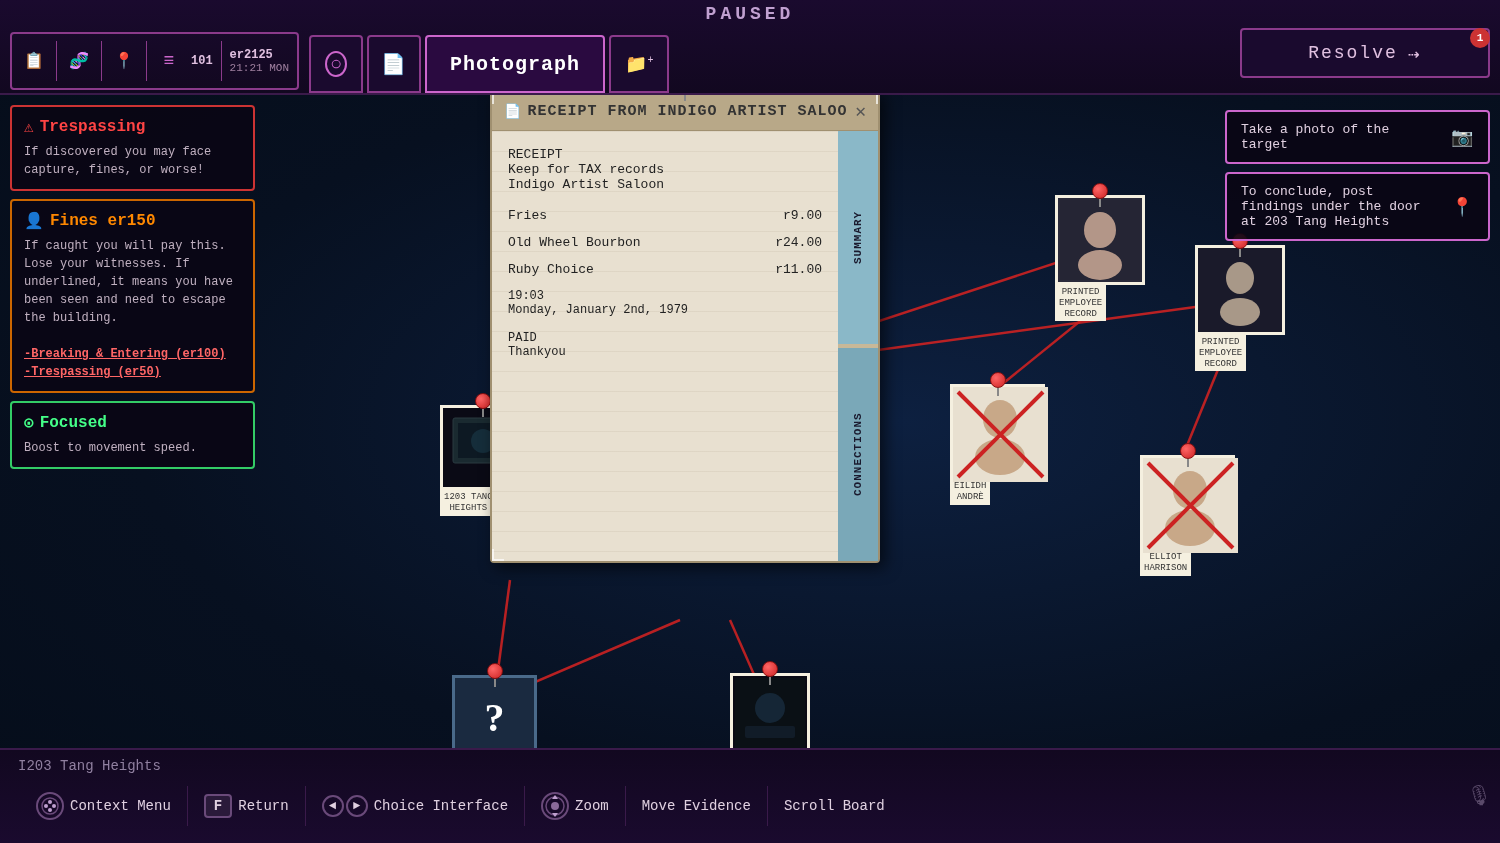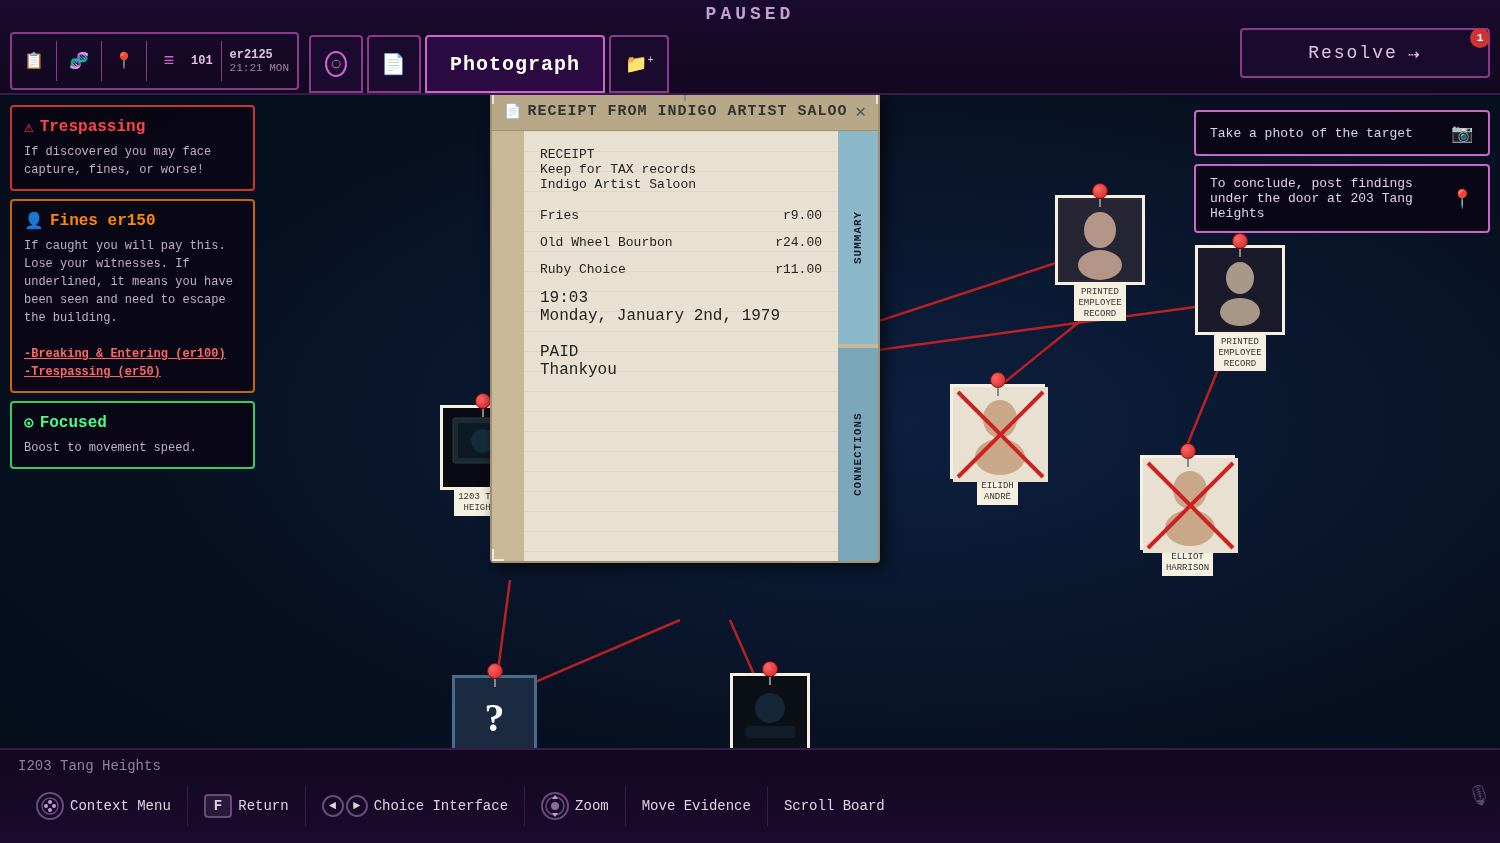--- a/index.html
+++ b/index.html
@@ -211,21 +211,21 @@
       color: #ff6666;
       text-decoration: underline;
       font-weight: bold;
     }
 
     
     #right-hints {
       position: absolute;
       top: 110px;
       right: 10px;
-      width: 296px;
+      width: 265px;
       z-index: 50;
     }
 
     .hint-box {
       border: 2px solid #cc66cc;
       border-radius: 4px;
       padding: 10px 14px;
       margin-bottom: 8px;
       background: rgba(10, 5, 20, 0.9);
       color: #e0d0e0;
@@ -284,21 +284,21 @@
       color: #333;
       padding: 2px;
       background: #f5f0e0;
       line-height: 1.2;
     }
 
     .polaroid-card {
       position: absolute;
       display: flex;
       flex-direction: column;
-      align-items: center;
+      align-items: flex-start;
     }
 
     .polaroid-img {
       background: #1a1a2e;
       display: flex;
       align-items: center;
       justify-content: center;
       border: 3px solid #f5f0e0;
     }
 
@@ -348,21 +348,20 @@
 
     #receipt-close {
       cursor: pointer;
       color: #555;
       font-size: 18px;
       font-weight: bold;
     }
 
     #receipt-body {
       display: flex;
-      padding-left: 32px;
     }
 
     #receipt-content {
       flex: 1;
       padding: 16px;
       font-family: 'Courier New', monospace;
       font-size: 13px;
       color: #222;
       background: #e8e0d0;
       min-height: 430px;
@@ -377,21 +376,21 @@
     }
 
     .receipt-item {
       display: flex;
       justify-content: space-between;
       margin-bottom: 12px;
     }
 
     .receipt-footer {
       margin-top: 12px;
-      font-size: 16px;
+      font-size: 12px;
     }
 
     #receipt-tabs {
       width: 40px;
       display: flex;
       flex-direction: column;
       gap: 0;
     }
 
     .receipt-tab {

